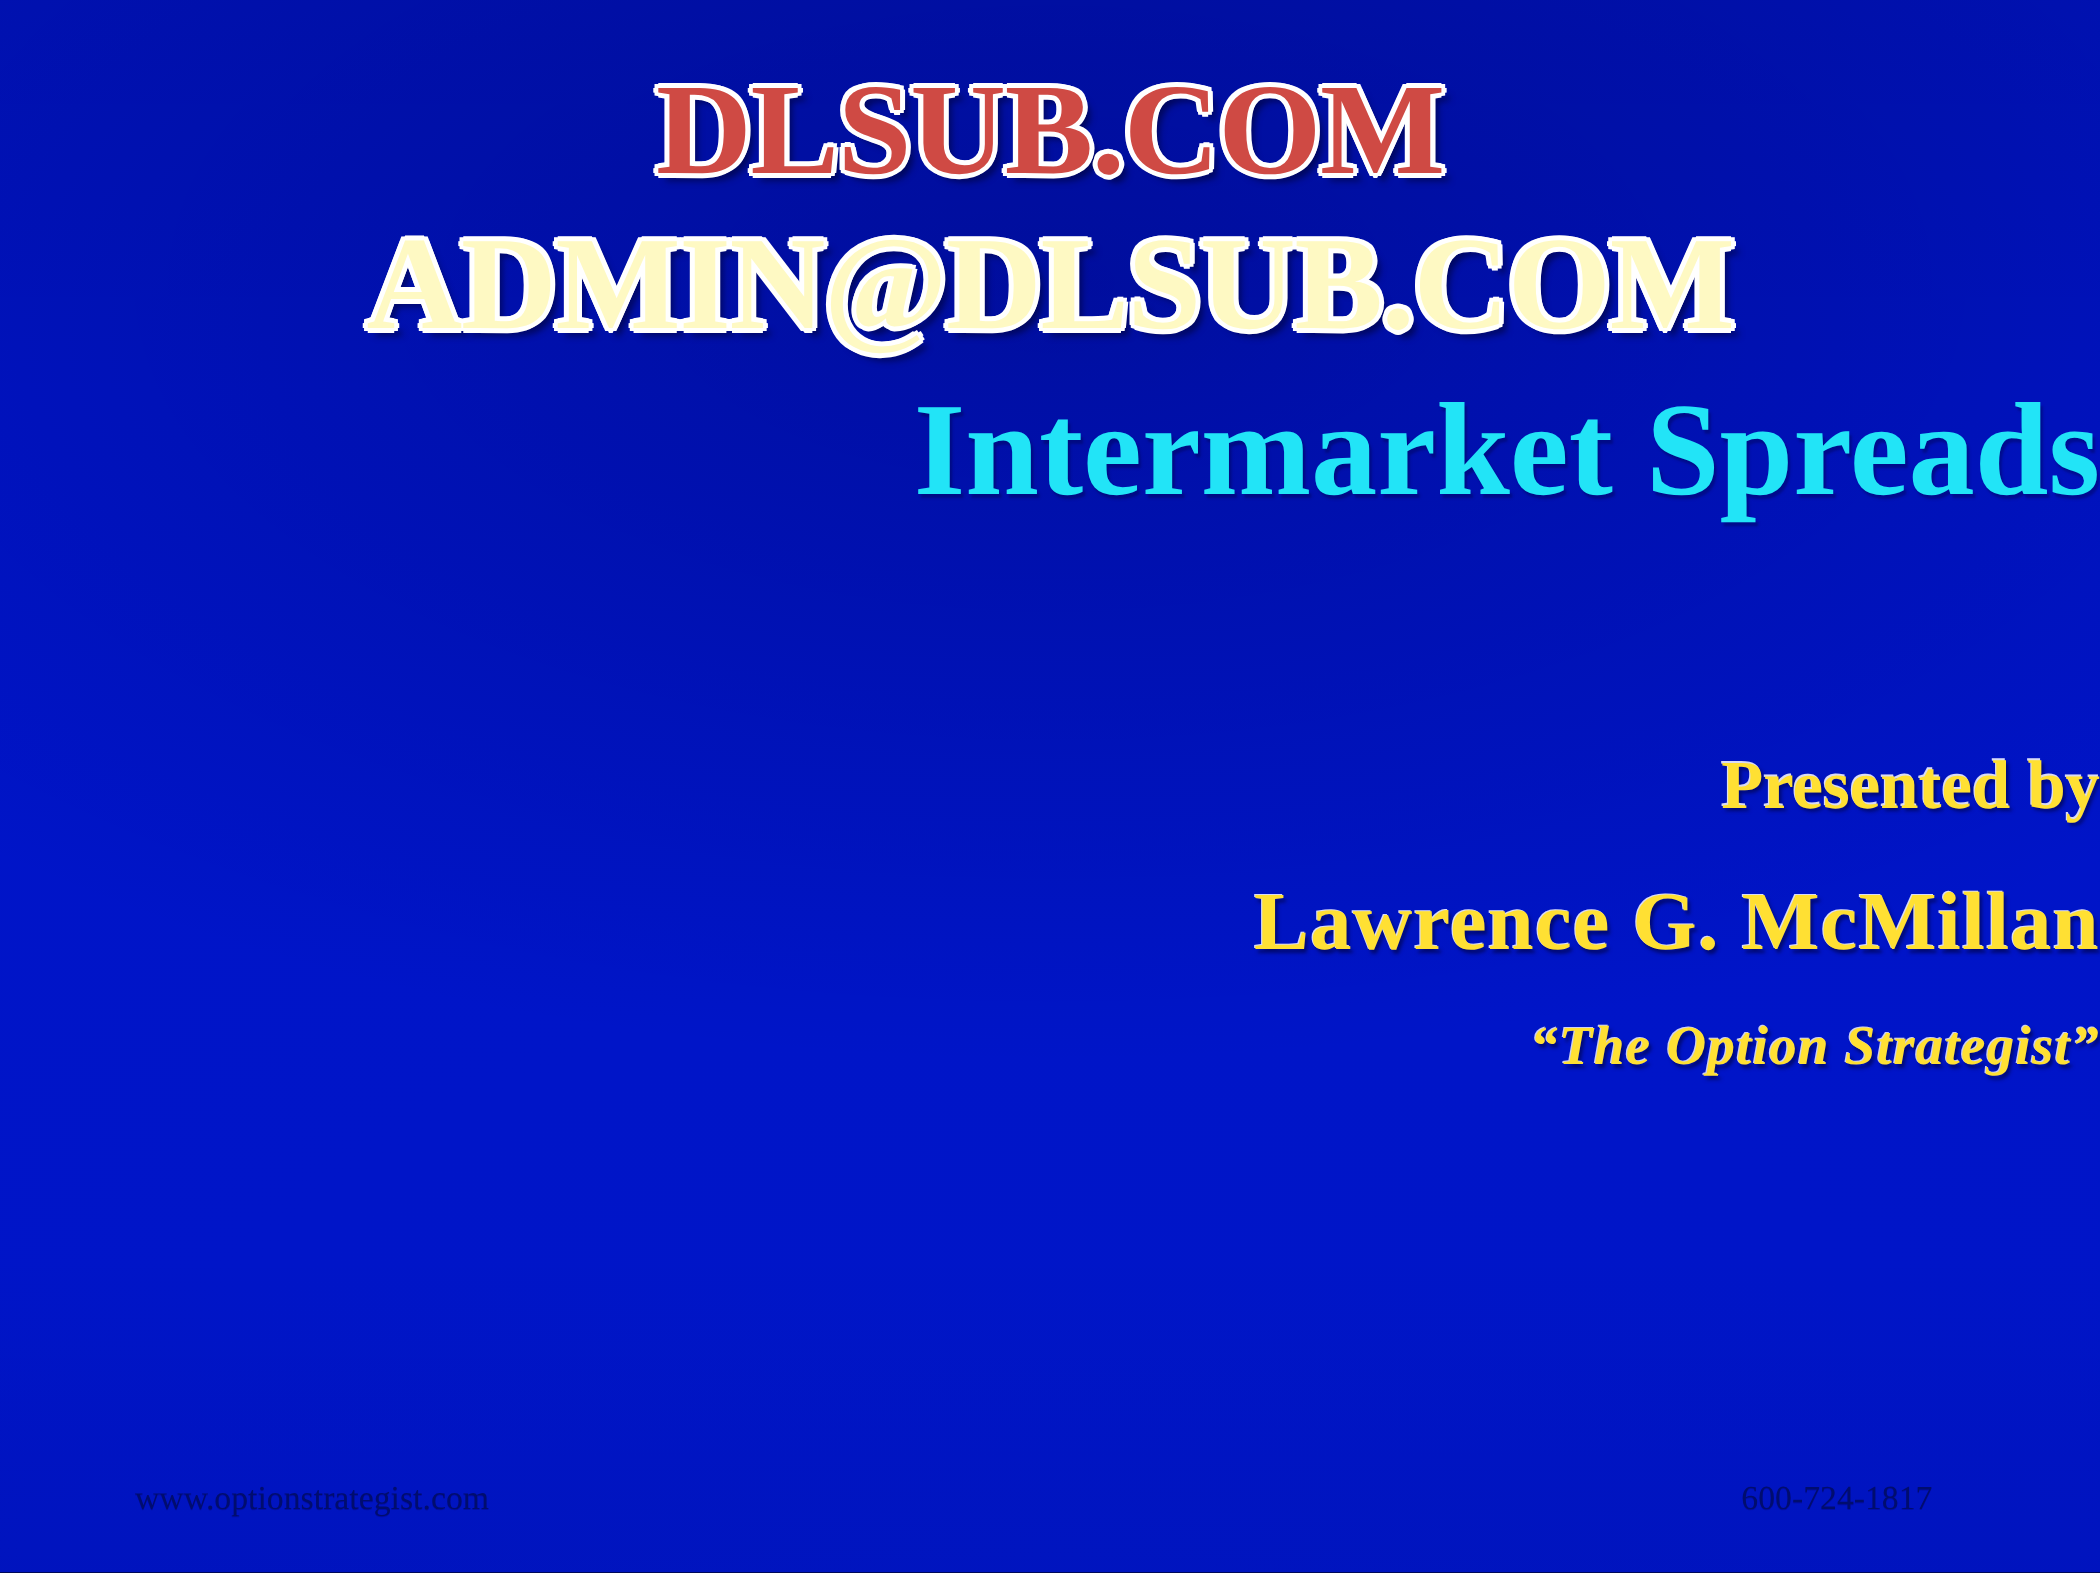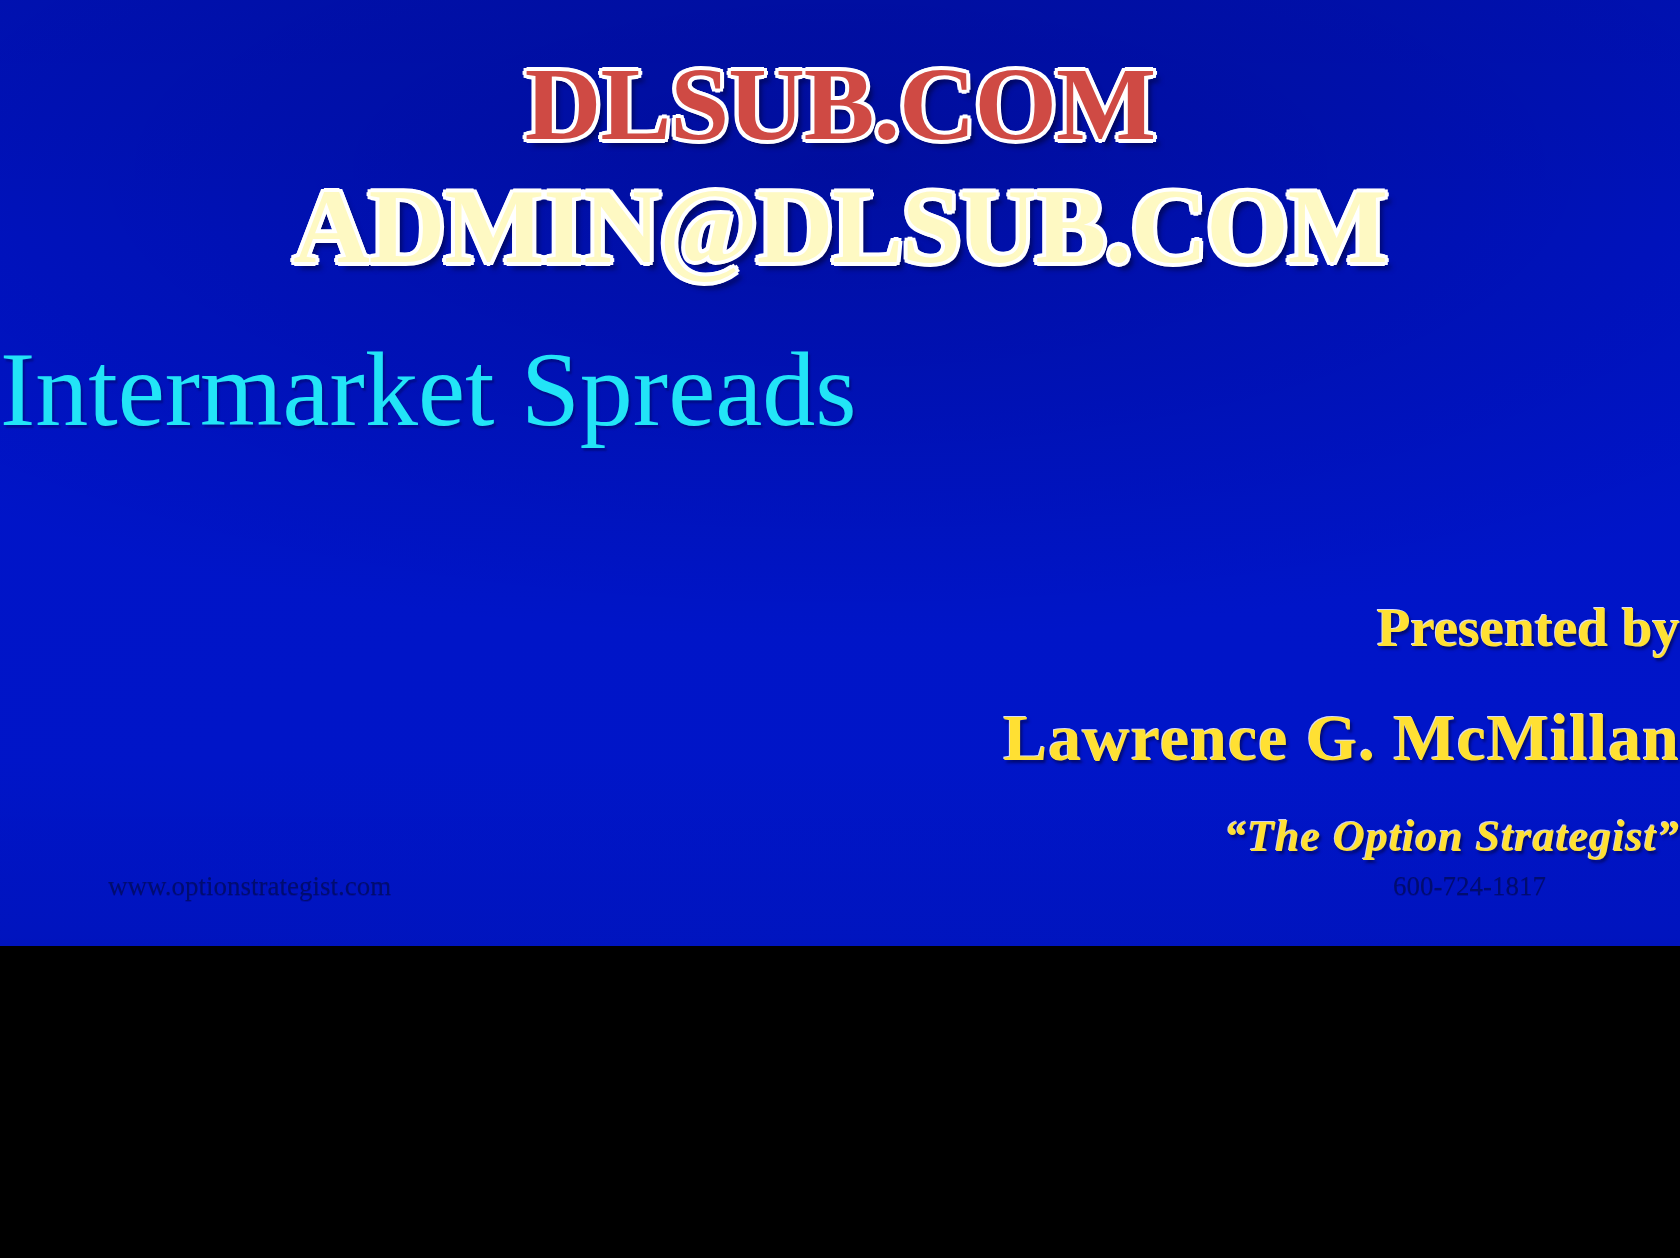--- a/index.html
+++ b/index.html
@@ -5,21 +5,21 @@
 <style>
   html, body {
     margin: 0;
     padding: 0;
     background: #000;
   }
 
   #slide {
     position: relative;
     width: 1680px;
-    height: 946px;
+    height: 1258px;
     overflow: hidden;
     background: #0014c8;
     font-family: "Liberation Serif", "DejaVu Serif", serif;
     -webkit-font-smoothing: antialiased;
   }
 
   
   #slide .bg-shade {
     position: absolute;
     inset: 0;
@@ -80,24 +80,24 @@
        6px  7px 5px rgba(0,0,40,0.55);
     margin-top: 18px;
     transform: scaleX(1.0);
   }
 
   
   .slide-title {
     position: absolute;
     left: 0;
     right: 0;
-    top: 334px;
-    text-align: left;
-    font-family: "Liberation Serif", "DejaVu Serif", serif;
-    font-weight: normal;
+    top: 304px;
+    text-align: right;
+    font-family: "Liberation Serif", "DejaVu Serif", serif;
+    font-weight: bold;
     font-size: 106px;
     line-height: 1.05;
     color: #22e4f7;
     white-space: nowrap;
     text-shadow: 2px 3px 2px rgba(0,0,60,0.35);
     z-index: 4;
   }
 
   
   .presenter-block {

